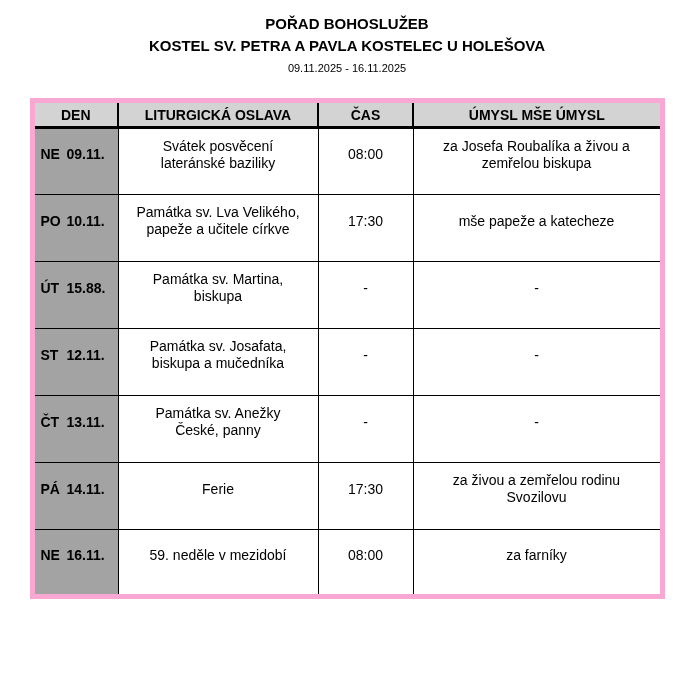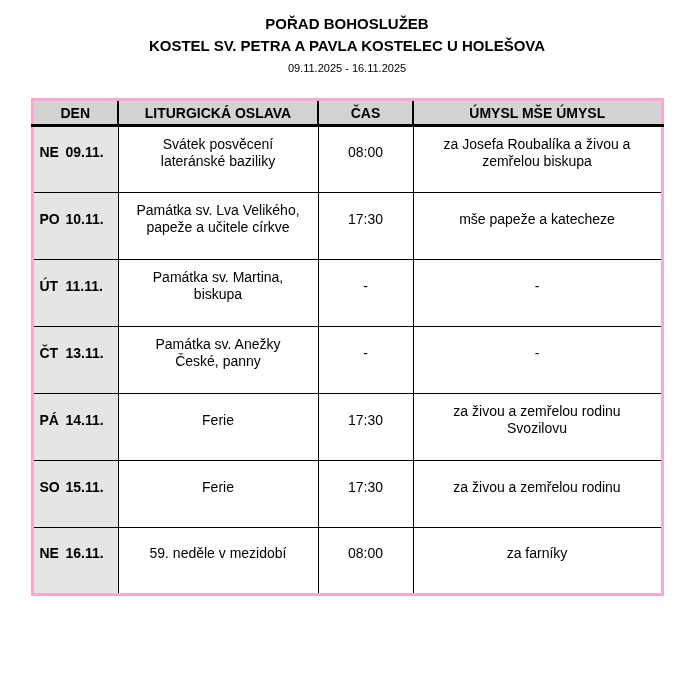--- a/index.html
+++ b/index.html
@@ -27,21 +27,21 @@
   }
   .date-range {
     font-size: 11px;
     line-height: 22px;
   }
   table.schedule {
     border-collapse: collapse;
     table-layout: fixed;
     width: 630px;
     margin: 19px auto 0 auto;
-    border: 3px solid #f9a8d4;
+    border: 5px solid #f9a8d4;
   }
   col.c-den    { width: 86px; }
   col.c-oslava { width: 200px; }
   col.c-cas    { width: 95px; }
   col.c-umysl  { width: 249px; }
   th {
     background: #d3d3d3;
     border: 2px solid #000000;
     border-bottom: 3px solid #000000;
     font-size: 14px;
@@ -53,21 +53,21 @@
   td {
     border: 1.5px solid #000000;
     font-size: 14px;
     line-height: 17px;
     text-align: center;
     vertical-align: middle;
     padding: 2px 8px 16px 8px;
   }
   tr.srow { height: 67px; }
   td.den {
-    background: #e5e5e5;
+    background: #a3a3a3;
     text-align: left;
     font-weight: bold;
     padding-left: 6px;
     padding-right: 2px;
     white-space: nowrap;
   }
   .day-abbr {
     display: inline-block;
     min-width: 26px;
   }
@@ -117,28 +117,37 @@
           <span class="day-abbr">PO</span><span>10.11.</span>
         </td>
         <td class="pre">Památka sv. Lva Velikého,
 papeže a učitele církve</td>
         <td>17:30</td>
         <td class="pre">mše papeže a katecheze</td>
       </tr>
 
       <tr class="srow">
         <td class="den">
-          <span class="day-abbr">ÚT</span><span>11.11.</span>
+          <span class="day-abbr">ÚT</span><span>15.88.</span>
         </td>
         <td class="pre">Památka sv. Martina,
 biskupa</td>
         <td>-</td>
         <td class="pre">-</td>
       </tr>
 
+      <tr class="srow">
+        <td class="den">
+          <span class="day-abbr">ST</span><span>12.11.</span>
+        </td>
+        <td class="pre">Památka sv. Josafata,
+biskupa a mučedníka</td>
+        <td>-</td>
+        <td class="pre">-</td>
+      </tr>
 
       <tr class="srow">
         <td class="den">
           <span class="day-abbr">ČT</span><span>13.11.</span>
         </td>
         <td class="pre">Památka sv. Anežky
 České, panny</td>
         <td>-</td>
         <td class="pre">-</td>
       </tr>
@@ -146,28 +155,20 @@
       <tr class="srow">
         <td class="den">
           <span class="day-abbr">PÁ</span><span>14.11.</span>
         </td>
         <td class="pre">Ferie</td>
         <td>17:30</td>
         <td class="pre">za živou a zemřelou rodinu
 Svozilovu</td>
       </tr>
 
-      <tr class="srow">
-        <td class="den">
-          <span class="day-abbr">SO</span><span>15.11.</span>
-        </td>
-        <td class="pre">Ferie</td>
-        <td>17:30</td>
-        <td class="pre">za živou a zemřelou rodinu</td>
-      </tr>
 
       <tr class="srow">
         <td class="den">
           <span class="day-abbr">NE</span><span>16.11.</span>
         </td>
         <td class="pre">59. neděle v mezidobí</td>
         <td>08:00</td>
         <td class="pre">za farníky</td>
       </tr>
 

